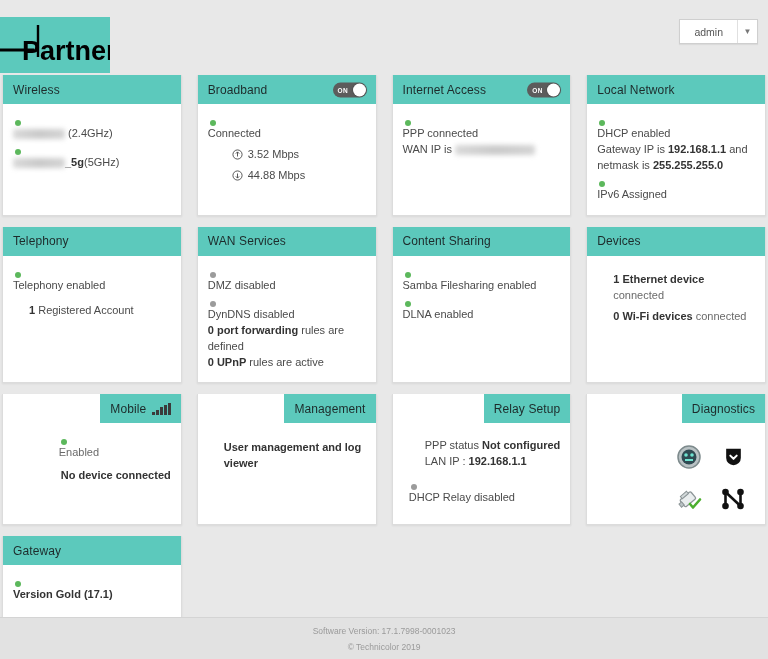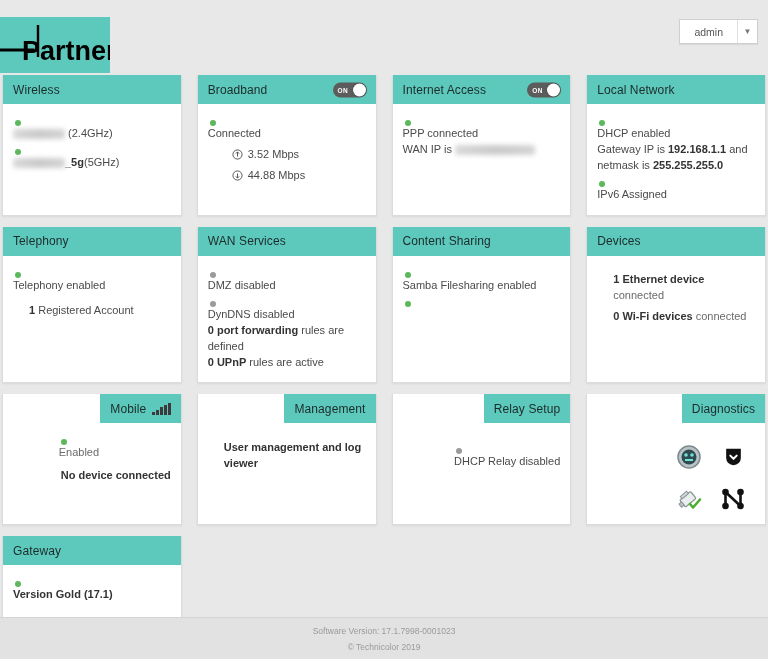--- a/index.html
+++ b/index.html
@@ -320,20 +320,21 @@
     <div class="card-head">
       <span class="card-title">Content Sharing</span>
     </div>
     <div class="card-body">
       <div class="row">
         <span class="dot green"></span>
         <span class="txt">Samba Filesharing enabled</span>
       </div>
       <div class="row">
         <span class="dot green"></span>
+        <span class="txt">DLNA enabled</span>
       </div>
     </div>
   </div>
 
   <div class="card h-110">
     <div class="card-head">
       <span class="card-title">Devices</span>
     </div>
     <div class="card-body">
       <div class="row nodot" style="margin-top:5px">
@@ -382,20 +383,28 @@
         <b class="txt">User management and log viewer</b>
       </div>
     </div>
   </div>
 
   <div class="card h-103">
     <div class="card-head">
       <span class="card-title">Relay Setup</span>
     </div>
     <div class="card-body">
+      <div class="row nodot" style="margin-top:4px">
+        <span class="txt">
+          <span>PPP status</span>
+          <b>Not configured</b><br>
+          <span>LAN IP :</span>
+          <b>192.168.1.1</b>
+        </span>
+      </div>
       <div class="row" style="margin-top:9px">
         <span class="dot gray"></span>
         <span class="txt">DHCP Relay disabled</span>
       </div>
     </div>
   </div>
 
   <div class="card h-103">
     <div class="card-head">
       <span class="card-title">Diagnostics</span>

